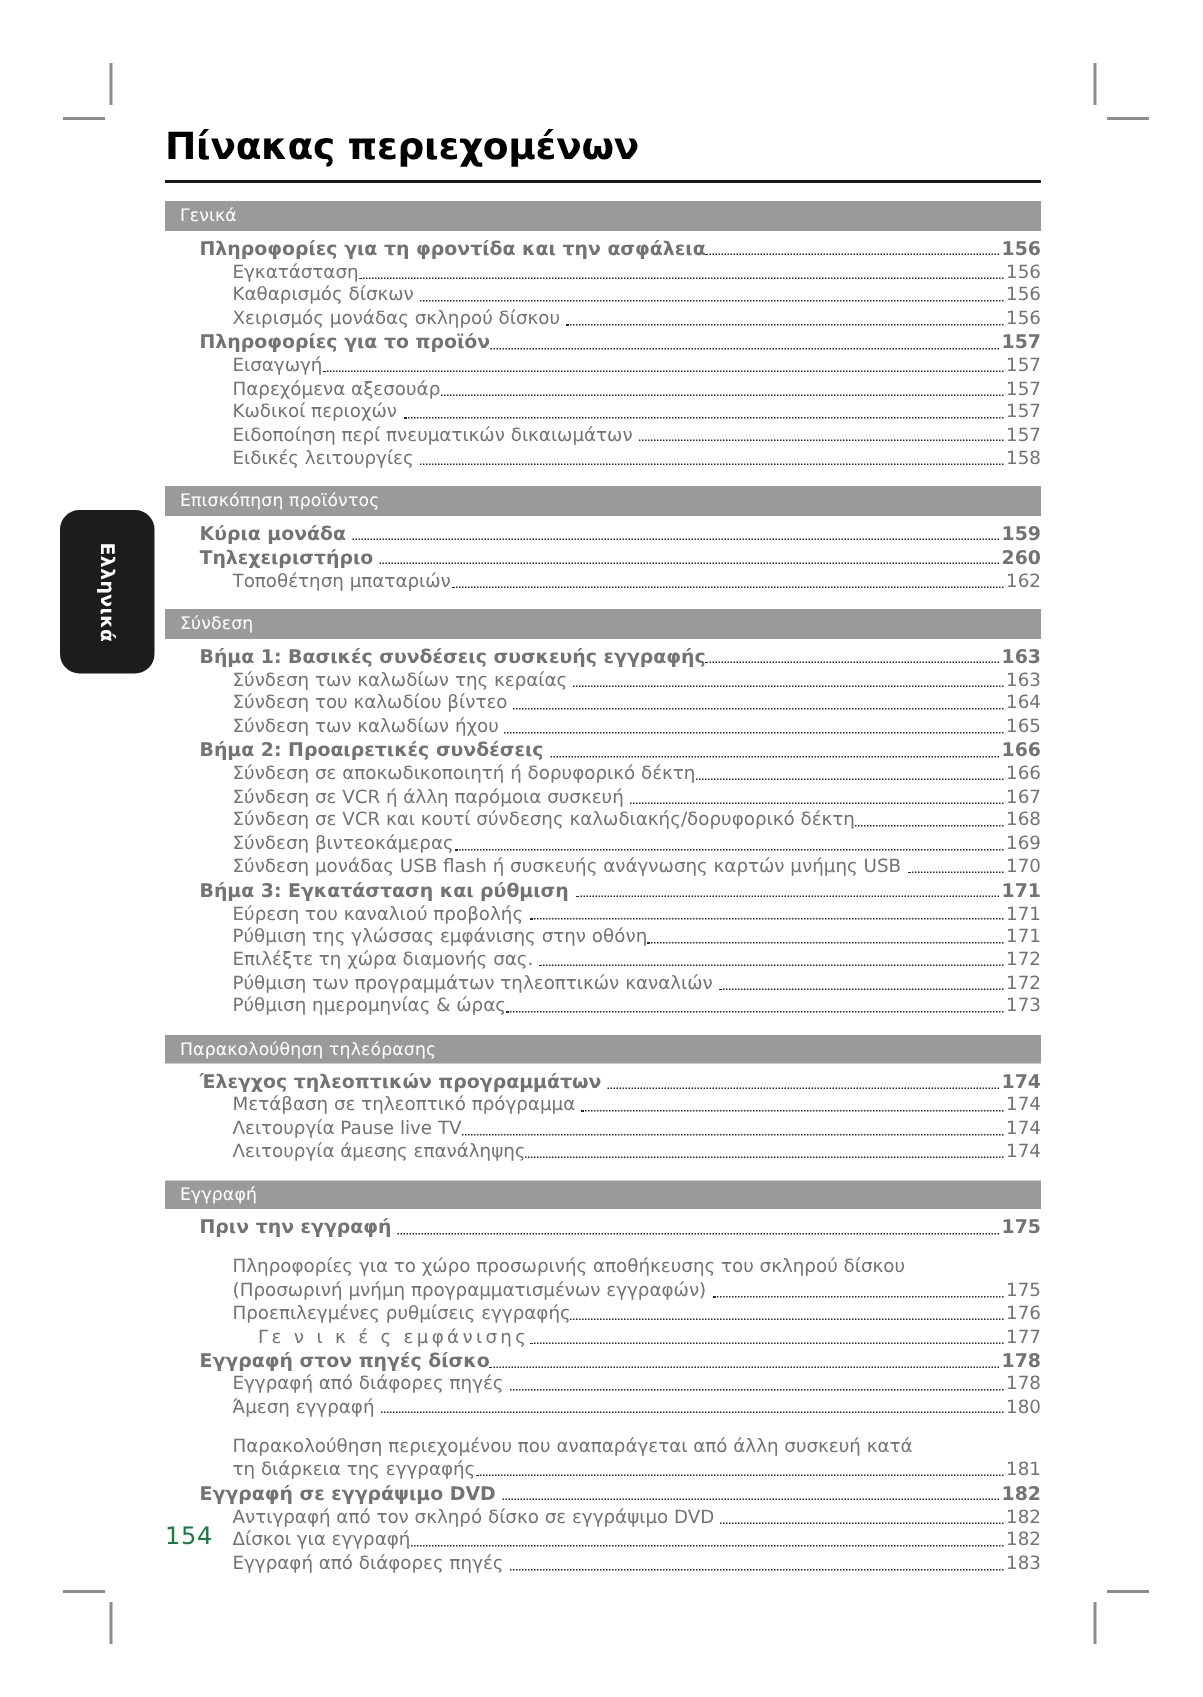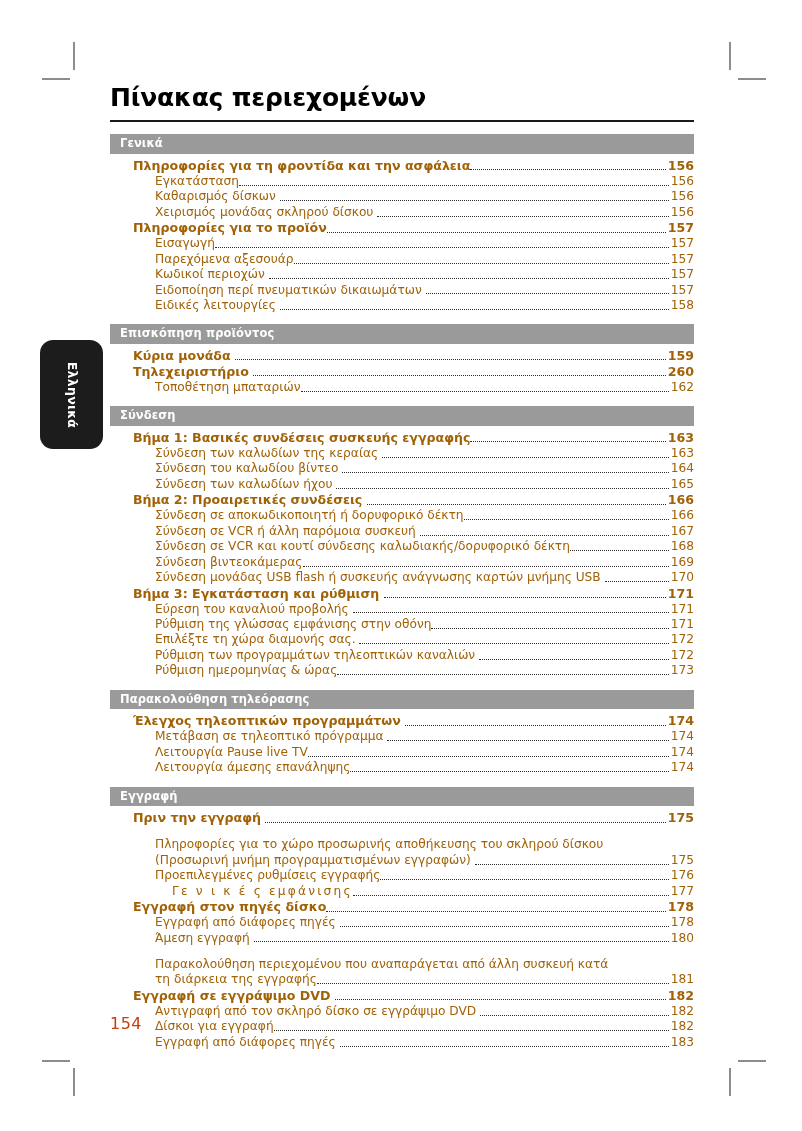--- a/index.html
+++ b/index.html
@@ -63,35 +63,35 @@
     width: 100%;
     margin-bottom: 12px;
   }
 
   .section { margin-bottom: 0; }
 
   .section-bar {
     background: #9a9a9a;
     color: #ffffff;
     font-size: 11.5px;
-    font-weight: bold;
+    font-weight: normal;
     padding: 2px 0 3px 10px;
     line-height: 1.25;
     letter-spacing: 0.1px;
   }
 
   .entries { padding-top: 4px; padding-bottom: 11px; }
 
   
   .row {
     display: flex;
     align-items: flex-end;
     line-height: 1.27;
     font-size: 12.2px;
-    color: #a16207;
+    color: #737373;
     white-space: nowrap;
   }
   .row .label {
     flex: 0 1 auto;
     overflow: hidden;
     text-overflow: clip;
   }
   .row .leader {
     flex: 1 1 auto;
     min-width: 4px;
@@ -128,21 +128,21 @@
   .row.gap .label::after { content: "\00a0"; }
 
   
   .spaced { letter-spacing: 2.2px; }
 
   #page-number {
     position: absolute;
     left: 110px;
     top: 1014px;
     font-size: 16px;
-    color: #c2410c;
+    color: #15803d;
     letter-spacing: 0.5px;
   }
 </style>
 </head>
 <body>
 
 <div class="mark h" style="left:42px;  top:78px;"></div>
 <div class="mark v" style="left:73px;  top:42px;"></div>
 <div class="mark h" style="left:738px; top:78px;"></div>
 <div class="mark v" style="left:729px; top:42px;"></div>

